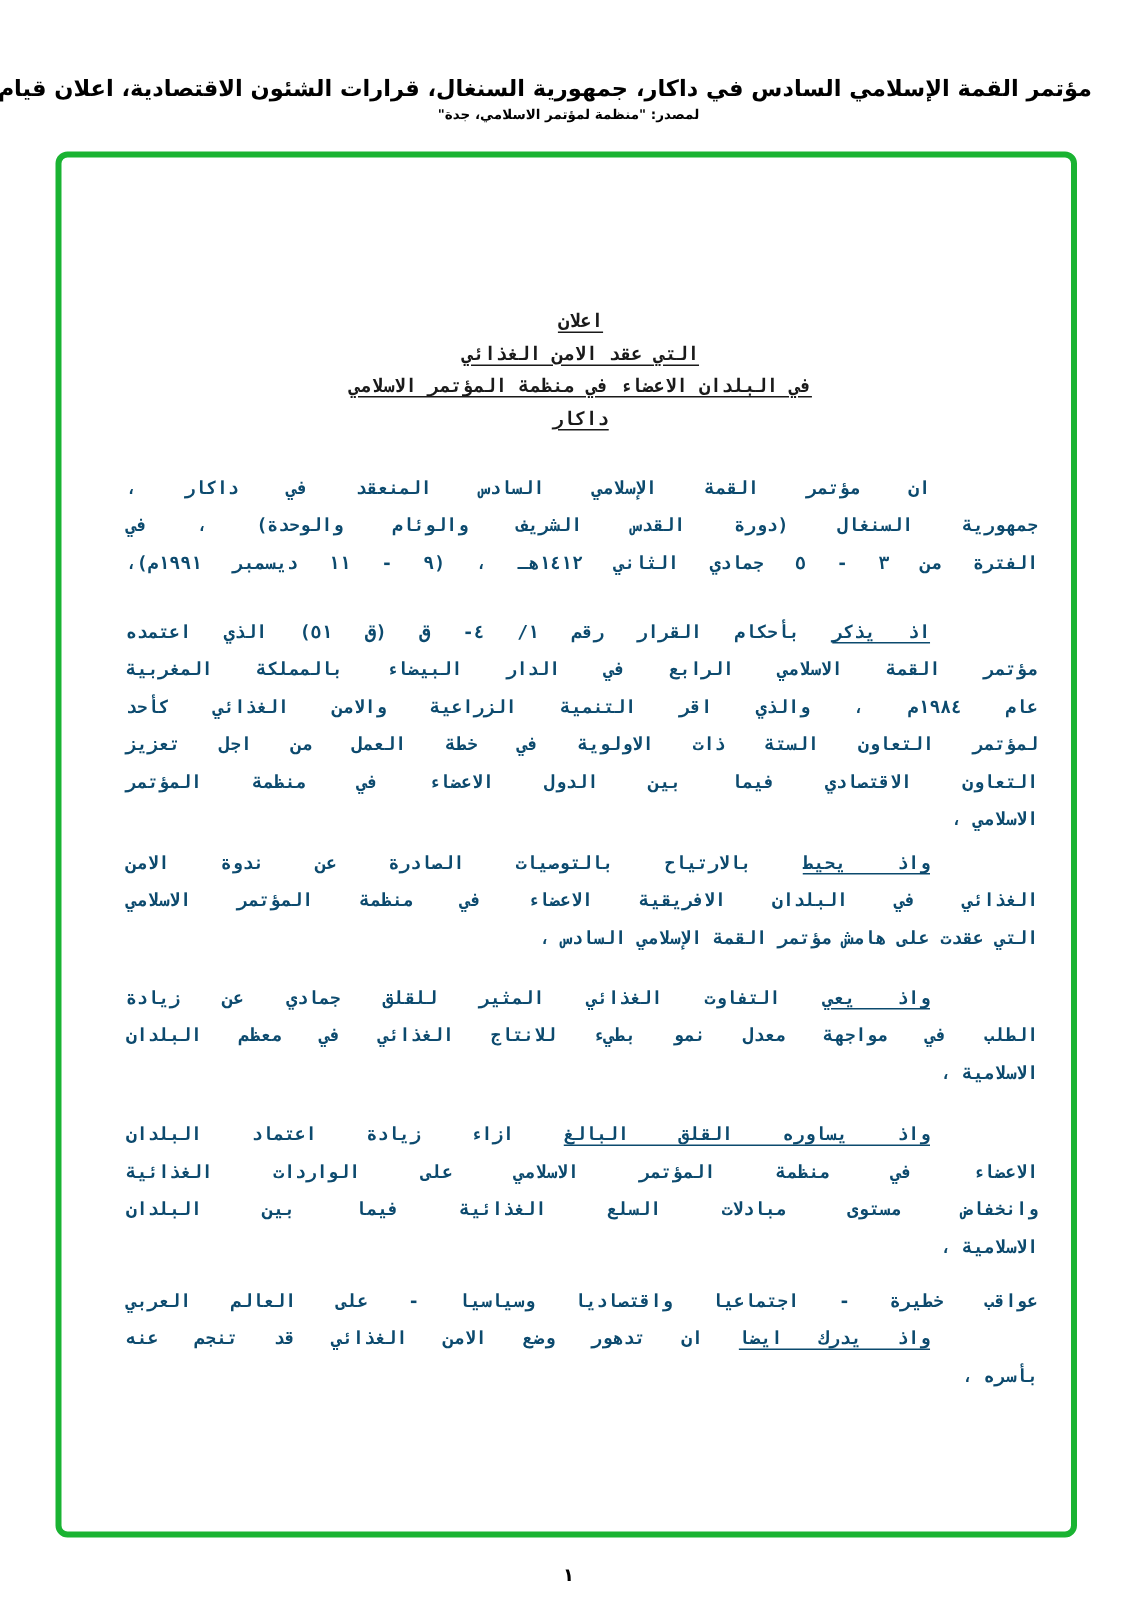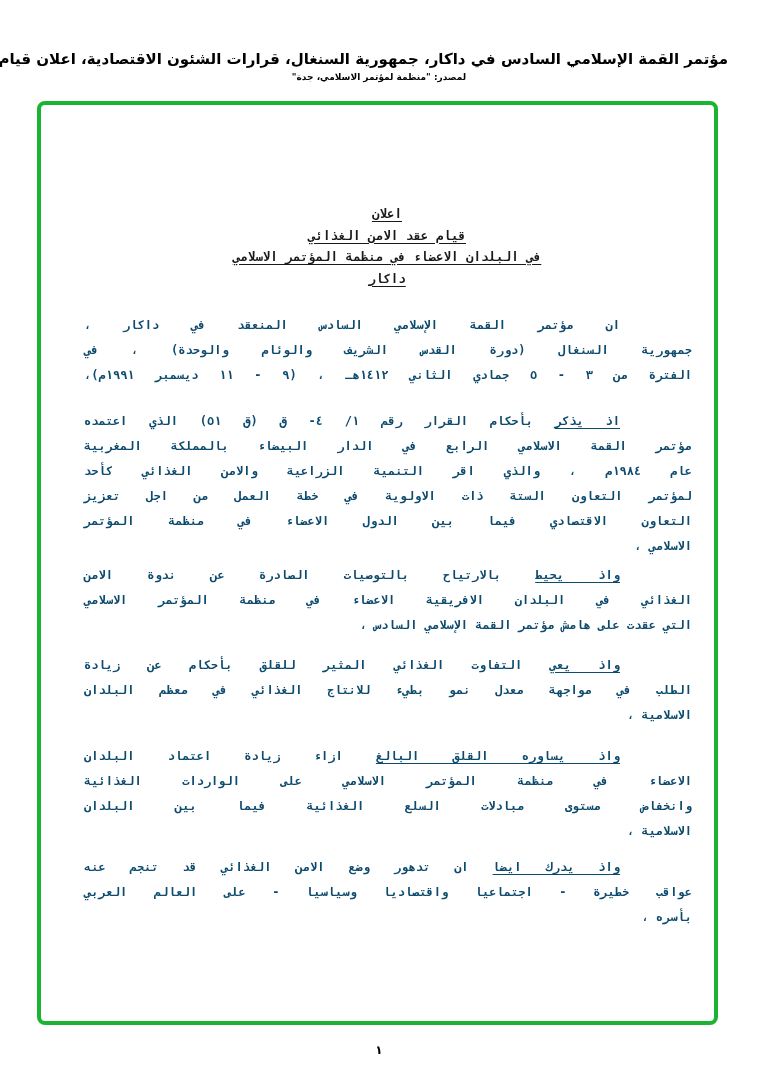--- a/index.html
+++ b/index.html
@@ -111,21 +111,21 @@
 
 <div class="doc-header">
   <div class="doc-title">مؤتمر القمة الإسلامي السادس في داكار، جمهورية السنغال، قرارات الشئون الاقتصادية، اعلان قيام عقد الأمن الغذائي</div>
   <div class="doc-source">لمصدر: "منظمة لمؤتمر الاسلامي، جدة"</div>
 </div>
 
 <div class="frame" style="border-color: rgb(26, 179, 50);"></div>
 
 <div class="heading-block">
   <div>اعلان</div>
-  <div>قيام عقد الامن الغذائي</div>
+  <div>التي عقد الامن الغذائي</div>
   <div>في البلدان الاعضاء في منظمة المؤتمر الاسلامي</div>
   <div>داكار</div>
 </div>
 
 <div class="para" style="top:313px;">
   <span class="line first">ان مؤتمر القمة الإسلامي السادس المنعقد في داكار ،</span>
   <span class="line">جمهورية السنغال (دورة القدس الشريف والوئام والوحدة) ، في</span>
   <span class="line">الفترة من ٣ - ٥ جمادي الثاني ١٤١٢هـ ، (٩ - ١١ ديسمبر ١٩٩١م)،</span>
 </div>
 
@@ -138,31 +138,31 @@
   <span class="line last">الاسلامي ،</span>
 </div>
 
 <div class="para" style="top:563px;">
   <span class="line first"><span class="lead">واذ يحيط</span> <span>بالارتياح بالتوصيات الصادرة عن ندوة الامن</span></span>
   <span class="line">الغذائي في البلدان الافريقية الاعضاء في منظمة المؤتمر الاسلامي</span>
   <span class="line last">التي عقدت على هامش مؤتمر القمة الإسلامي السادس ،</span>
 </div>
 
 <div class="para" style="top:653px;">
-  <span class="line first"><span class="lead">واذ يعي</span> <span>التفاوت الغذائي المثير للقلق بأحكام عن زيادة</span></span>
+  <span class="line first"><span class="lead">واذ يعي</span> <span>التفاوت الغذائي المثير للقلق جمادي عن زيادة</span></span>
   <span class="line">الطلب في مواجهة معدل نمو بطيء للانتاج الغذائي في معظم البلدان</span>
   <span class="line last">الاسلامية ،</span>
 </div>
 
 <div class="para" style="top:744px;">
   <span class="line first"><span class="lead">واذ يساوره القلق البالغ</span> <span>ازاء زيادة اعتماد البلدان</span></span>
   <span class="line">الاعضاء في منظمة المؤتمر الاسلامي على الواردات الغذائية</span>
   <span class="line">وانخفاض مستوى مبادلات السلع الغذائية فيما بين البلدان</span>
   <span class="line last">الاسلامية ،</span>
 </div>
 
 <div class="para" style="top:855px;">
+  <span class="line">عواقب خطيرة - اجتماعيا واقتصاديا وسياسيا - على العالم العربي</span>
   <span class="line first"><span class="lead">واذ يدرك ايضا</span> <span>ان تدهور وضع الامن الغذائي قد تنجم عنه</span></span>
-  <span class="line">عواقب خطيرة - اجتماعيا واقتصاديا وسياسيا - على العالم العربي</span>
   <span class="line last">بأسره ،</span>
 </div>
 
 <div class="page-number">١</div>
 
 </body></html>

